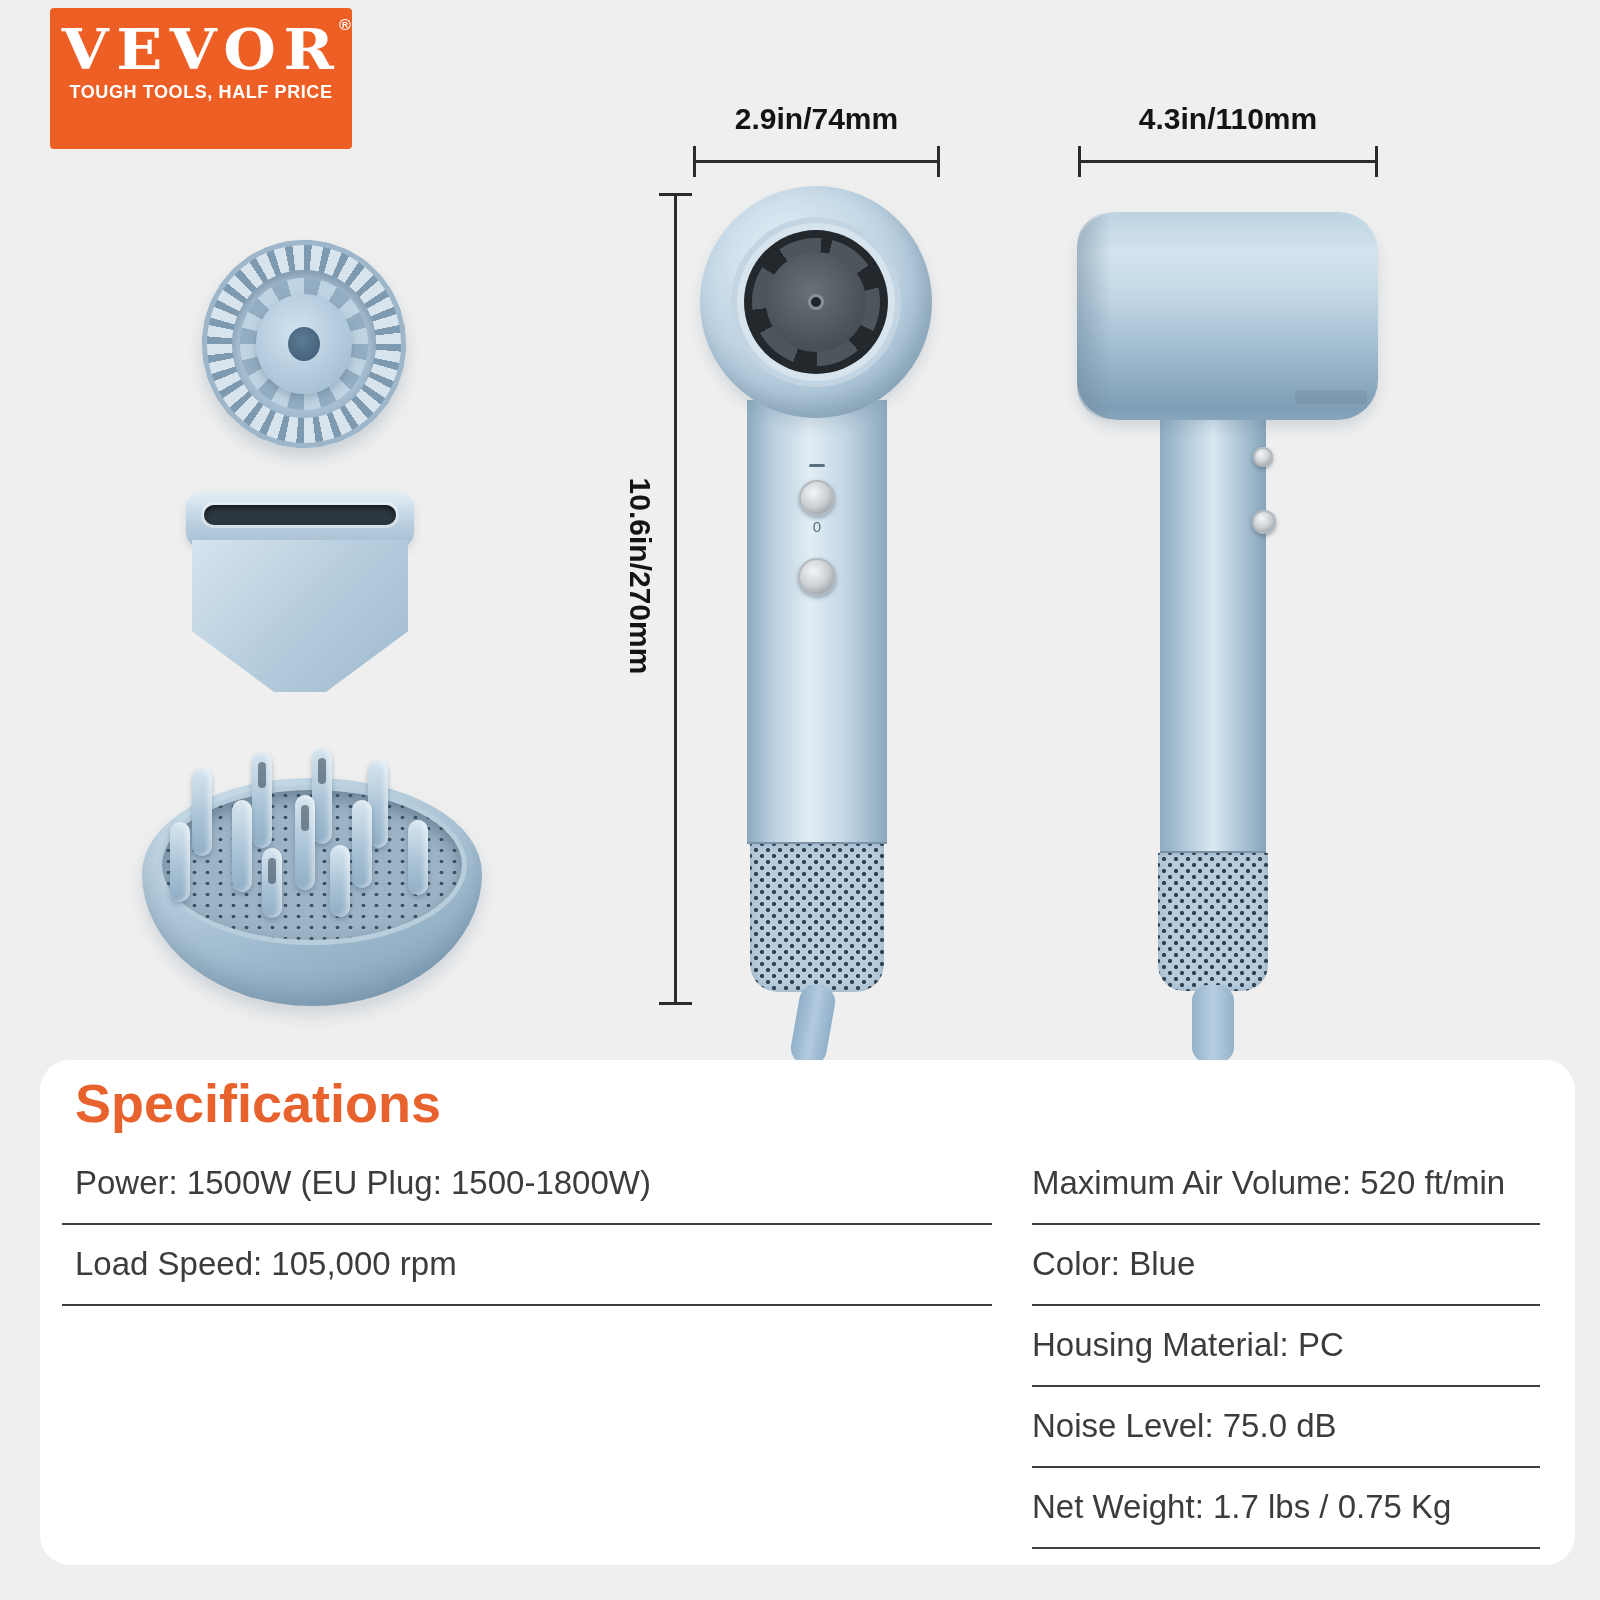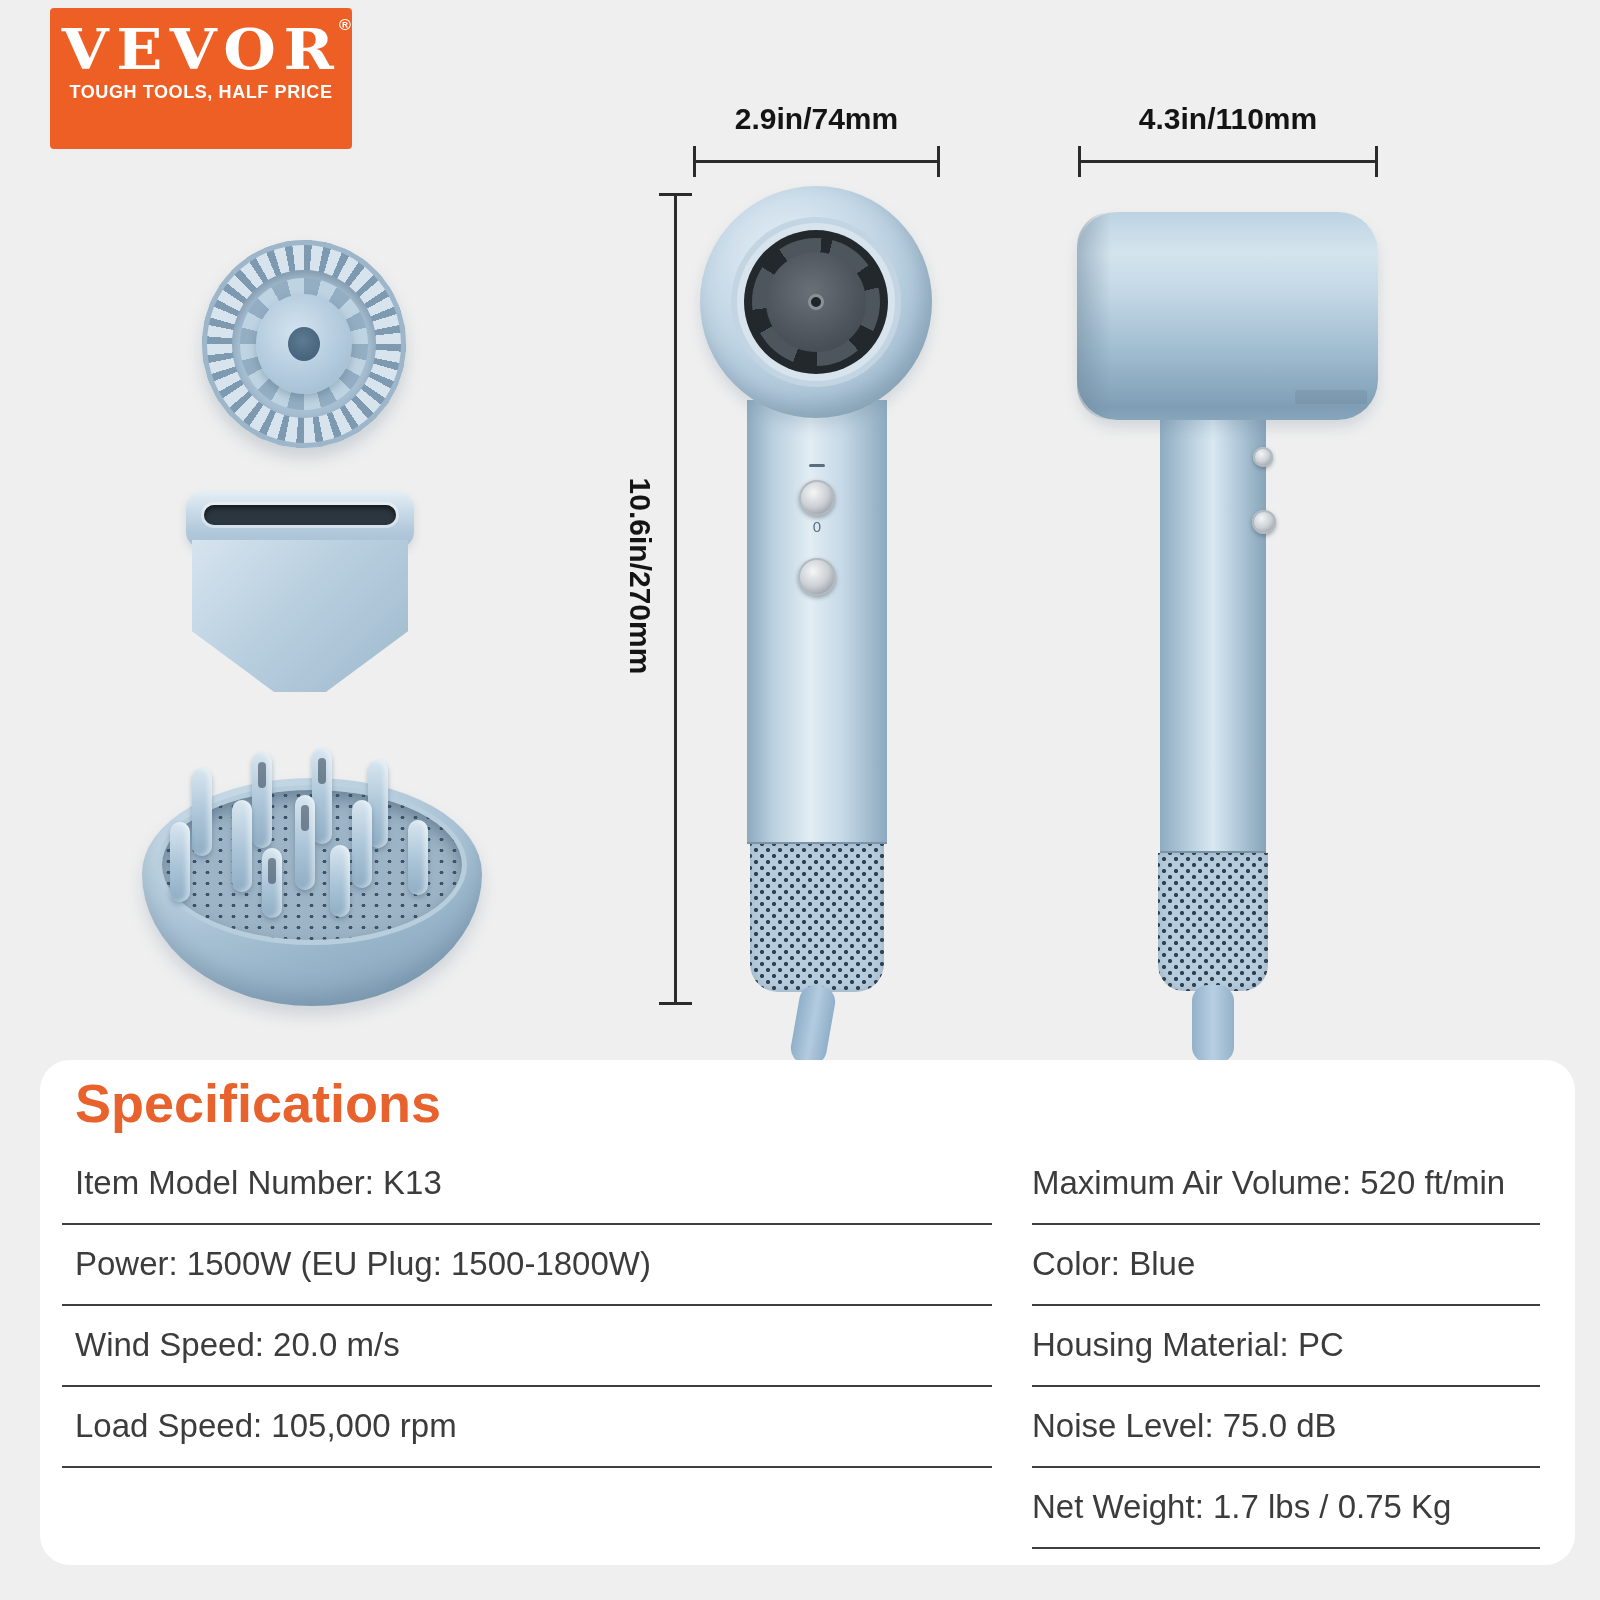--- a/index.html
+++ b/index.html
@@ -166,23 +166,21 @@
   <div class="a" style="left:1160px;top:851px;width:106px;height:2px;background:#7a93a6;"></div>
   <div class="a mesh" style="left:1158px;top:853px;width:110px;height:138px;border-radius:0 0 26px 26px;"></div>
   <div class="a" style="left:1192px;top:985px;width:42px;height:78px;border-radius:16px;
        background:linear-gradient(to right,#93b1c9,#b7cfe2 50%,#93b1c9);"></div>
 </div>
 
 <div class="a card"></div>
 <div class="a spec-title">Specifications</div>
 
 <div class="a spec-col col-left">
-  <div class="spec-row">Item Model Number: K13</div>
   <div class="spec-row">Power: 1500W  (EU Plug: 1500-1800W)</div>
-  <div class="spec-row">Wind Speed: 20.0 m/s</div>
   <div class="spec-row">Load Speed: 105,000 rpm</div>
 </div>
 
 <div class="a spec-col col-right">
   <div class="spec-row">Maximum Air Volume: 520 ft/min</div>
   <div class="spec-row">Color: Blue</div>
   <div class="spec-row">Housing Material: PC</div>
   <div class="spec-row">Noise Level: 75.0 dB</div>
   <div class="spec-row">Net Weight: 1.7 lbs / 0.75 Kg</div>
 </div>

